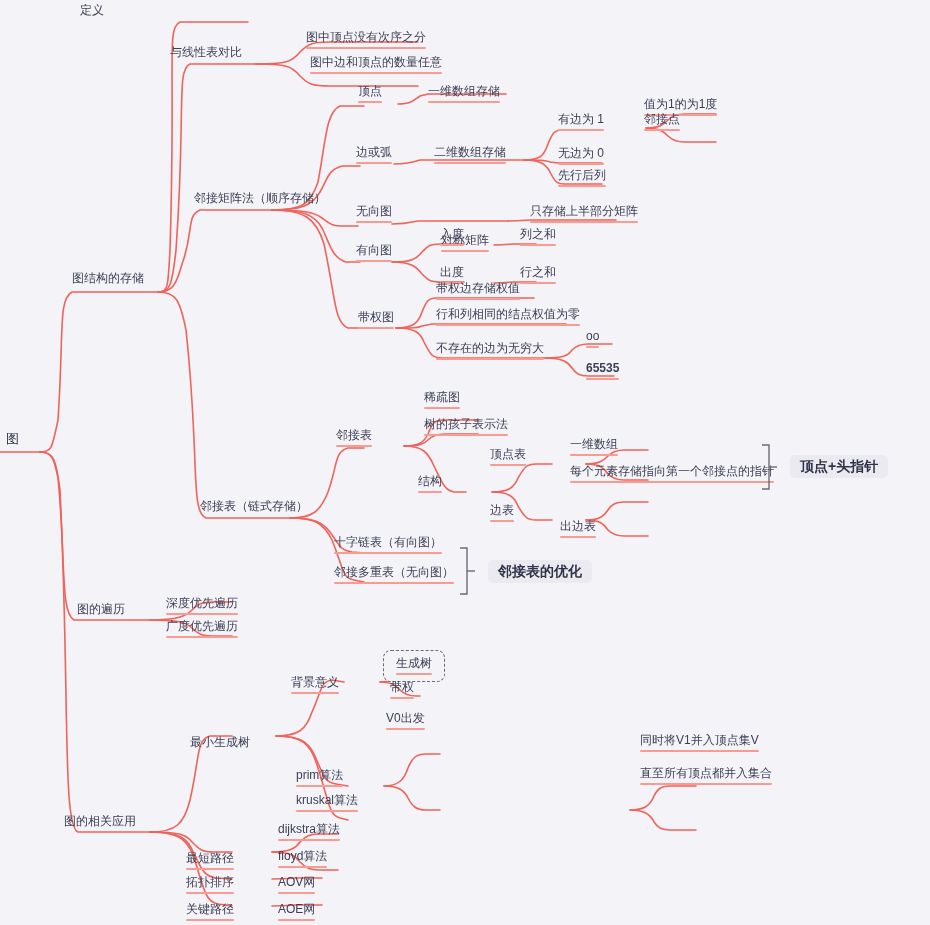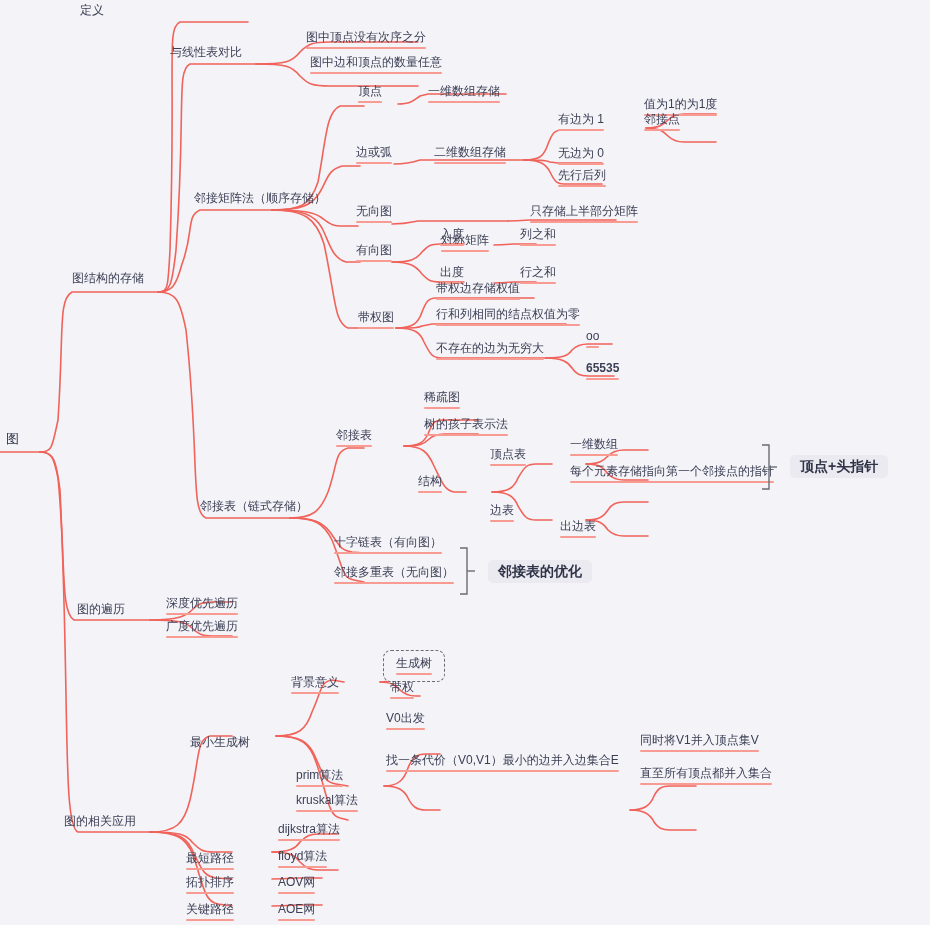--- a/index.html
+++ b/index.html
@@ -384,24 +384,20 @@
   </div>
 
   <div class="node lvl3 u-soft" style="left:296px;top:768px;">
     <span class="txt">prim算法</span>
     <span class="ul" style="width: 47px;"></span>
   </div>
   <div class="node lvl4 u-soft" style="left:386px;top:711px;">
     <span class="txt">V0出发</span>
     <span class="ul" style="width: 39px;"></span>
   </div>
-  <div class="node lvl4 u-soft" style="left:386px;top:753px;">
-    <span class="txt">找一条代价（V0,V1）最小的边并入边集合E</span>
-    <span class="ul" style="width: 233px;"></span>
-  </div>
   <div class="node lvl5 u-soft" style="left:640px;top:733px;">
     <span class="txt">同时将V1并入顶点集V</span>
     <span class="ul" style="width: 119px;"></span>
   </div>
   <div class="node lvl5 u-soft" style="left:640px;top:766px;">
     <span class="txt">直至所有顶点都并入集合</span>
     <span class="ul" style="width: 132px;"></span>
   </div>
   <div class="node lvl3 u-soft" style="left:296px;top:793px;">
     <span class="txt">kruskal算法</span>

